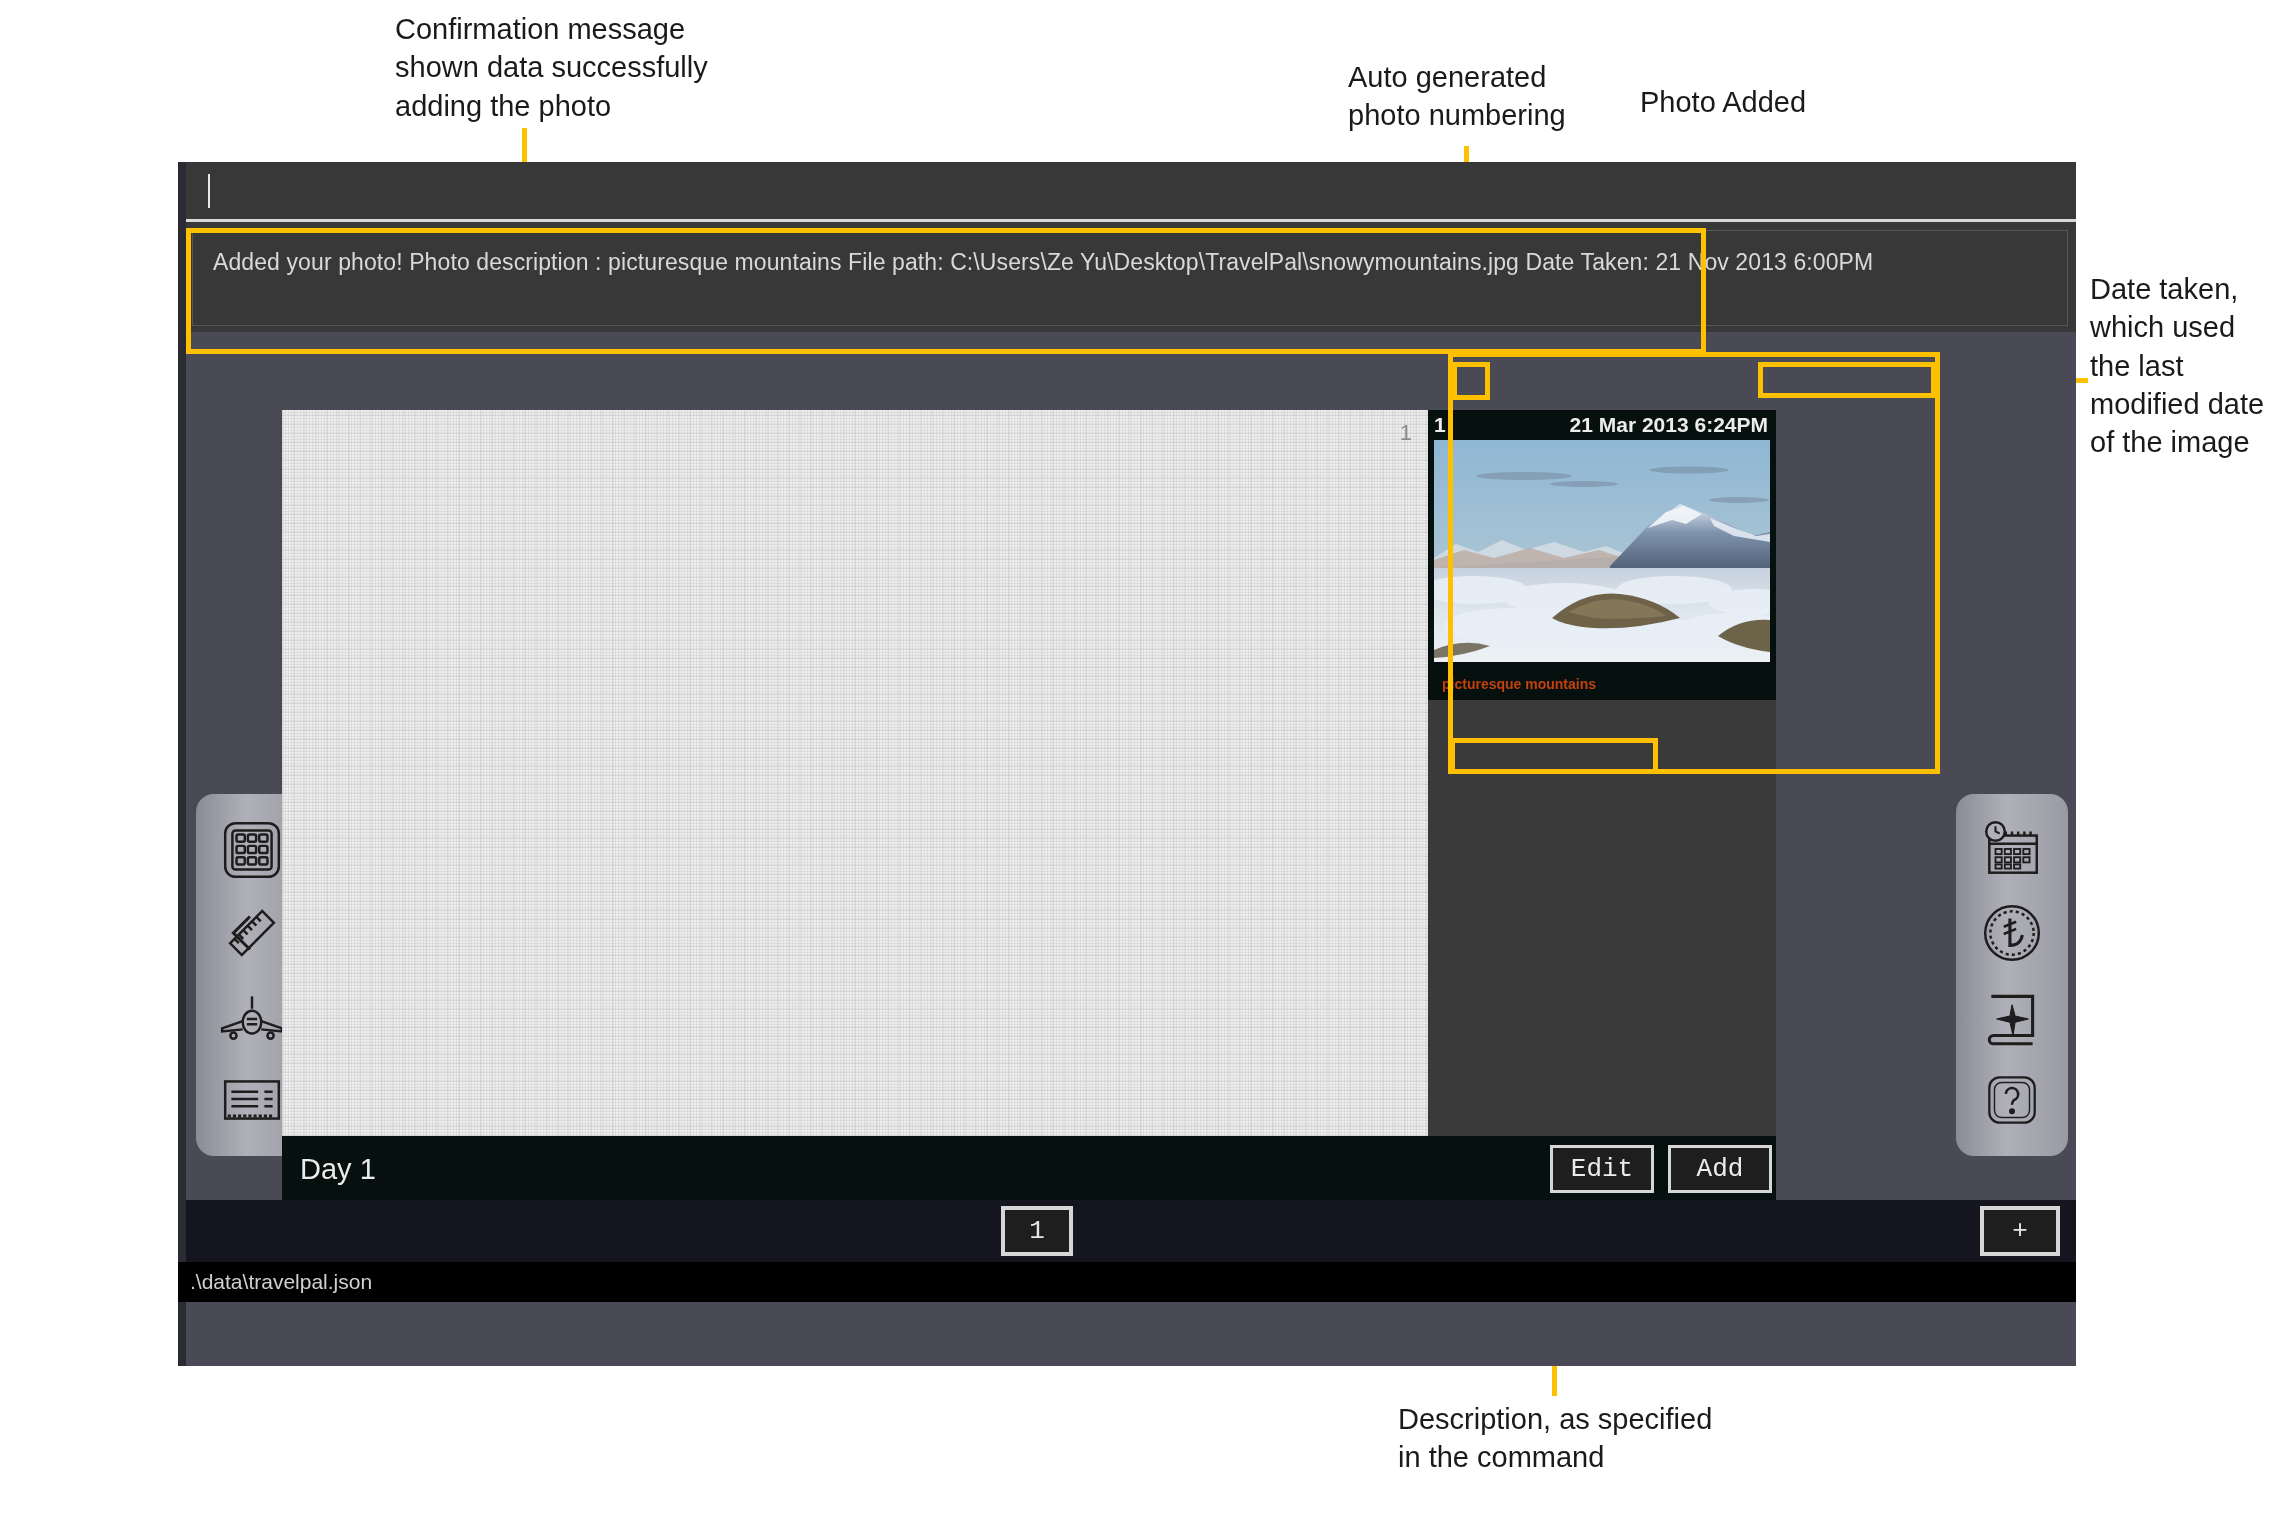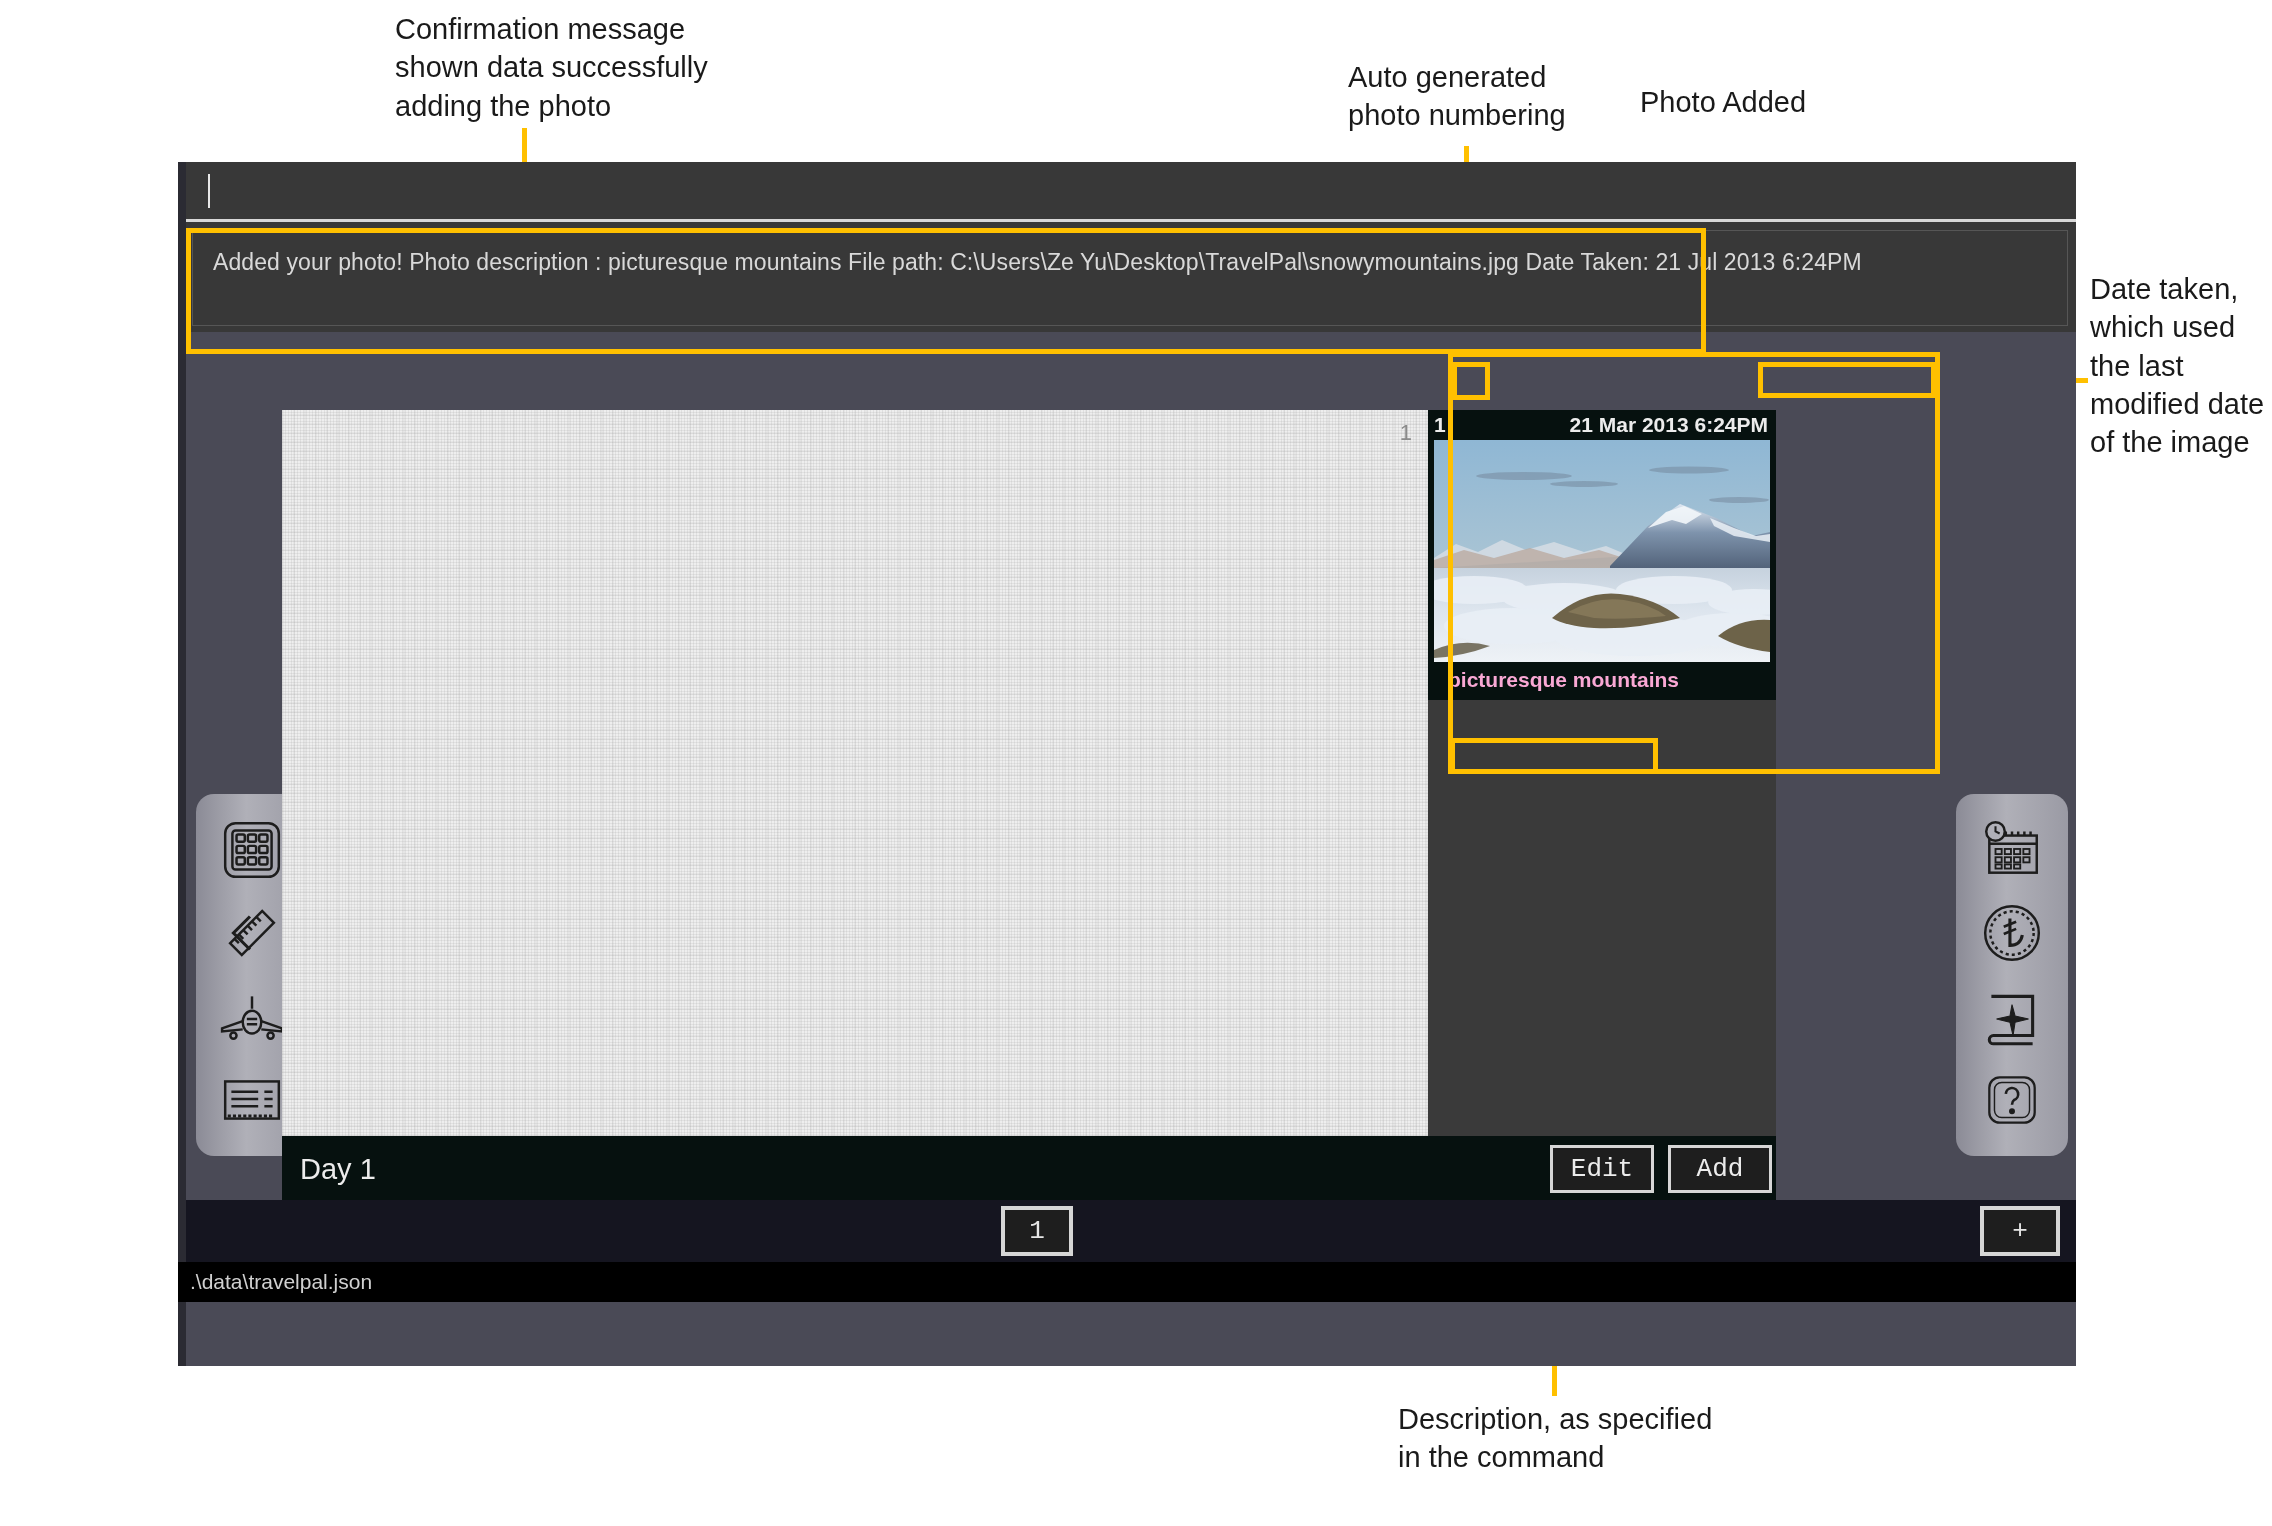--- a/index.html
+++ b/index.html
@@ -144,22 +144,22 @@
     position: absolute; right: 8px; top: 2px;
     color: #ececec; font-size: 21px; font-weight: 700;
     line-height: 26px;
   }
   #photo-image {
     position: absolute; left: 6px; top: 30px;
     width: 336px; height: 222px;
     overflow: hidden;
   }
   #photo-caption {
-    position: absolute; left: 20px; bottom: 8px;
-    color: #f9a8d4; font-size: 21px; font-weight: 700;
+    position: absolute; left: 14px; bottom: 8px;
+    color: #c2410c; font-size: 14px; font-weight: 700;
   }
 
   
   #day-bar {
     position: absolute;
     left: 96px; top: 804px;
     width: 1494px; height: 66px;
     background: #06110f;
     display: flex; align-items: center;
   }
@@ -251,21 +251,21 @@
 
 <div id="app-window">
 
   <div id="left-edge-strip"></div>
 
   <div id="console-area">
     <div id="command-input">
       <div id="caret"></div>
     </div>
     <div id="output-box">
-      <div id="output-text">Added your photo! Photo description : picturesque mountains File path: C:\Users\Ze Yu\Desktop\TravelPal\snowymountains.jpg Date Taken: 21 Jul 2013 6:24PM</div>
+      <div id="output-text">Added your photo! Photo description : picturesque mountains File path: C:\Users\Ze Yu\Desktop\TravelPal\snowymountains.jpg Date Taken: 21 Nov 2013 6:00PM</div>
     </div>
   </div>
 
   <div id="workspace">
 
     <div class="sidebar" id="sidebar-left">
       <div class="side-icon">
         <svg viewBox="0 0 64 64" fill="none" stroke="#1d1d1d" stroke-width="2.4">
           <rect x="6" y="6" width="52" height="52" rx="10"></rect>
           <rect x="13" y="13" width="38" height="38" rx="3"></rect>

